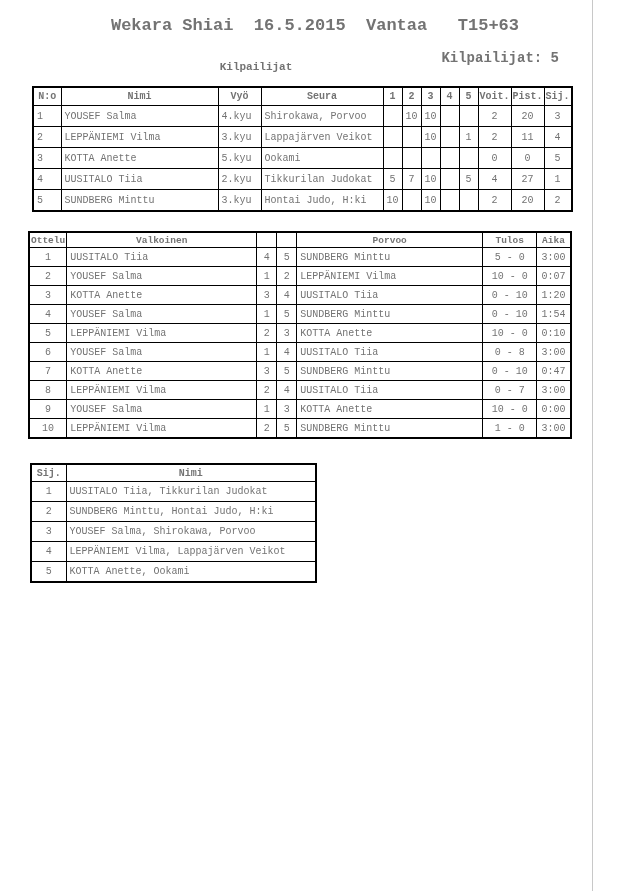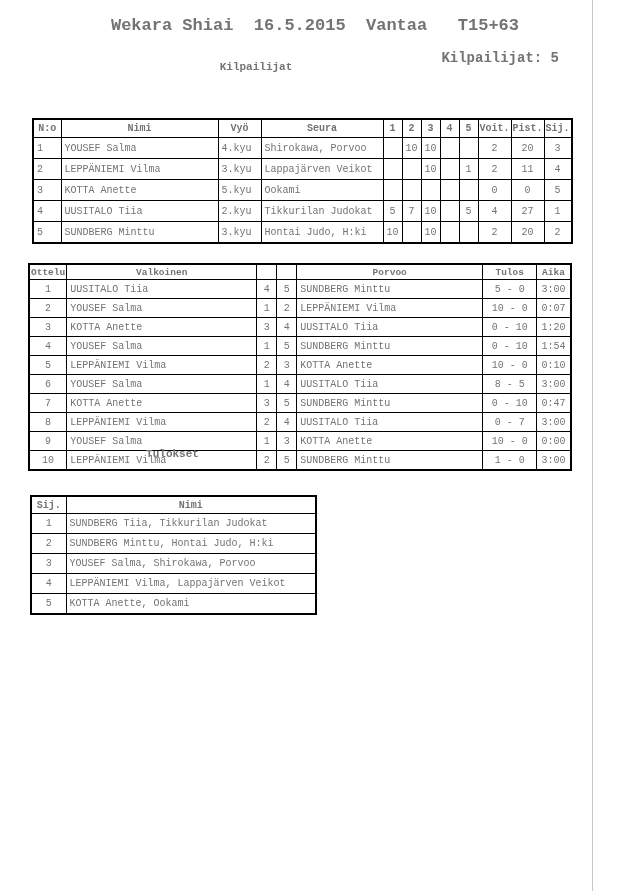--- a/index.html
+++ b/index.html
@@ -14,21 +14,21 @@
   }
   .comp-count {
     position:absolute; top:50px; right:33px;
     font-size:14px; font-weight:bold;
   }
   .section-label { position:absolute; font-size:11px; font-weight:bold; text-align:center; }
   .label-kilpailijat { top:61px;  left:30px; width:452px; }
   .label-ottelut     { top:215px; left:28px; width:452px; }
   .label-tulokset    { top:448px; left:30px; width:285px; }
 
-  table { border-collapse:collapse; table-layout:fixed; position:absolute; border:2px solid #000;margin-top:32px; }
+  table { border-collapse:collapse; table-layout:fixed; position:absolute; border:2px solid #000; }
   th, td {
     border:1px solid #000; font-size:10px; padding:0 3px;
     overflow:hidden; white-space:nowrap; vertical-align:middle;
   }
   th { font-weight:bold; text-align:center; padding:0 1px; }
   td.l { text-align:left; }
   td.c { text-align:center; padding:0 1px; }
   td.r { text-align:center; }
 
   .t-kilpailijat { top:86px;  left:32px; }
@@ -237,21 +237,21 @@
           <td class="r">10 - 0</td>
           <td class="c">0:10</td>
         </tr>
 
         <tr>
           <td class="c">6</td>
           <td class="l">YOUSEF Salma</td>
           <td class="c">1</td>
           <td class="c">4</td>
           <td class="l">UUSITALO Tiia</td>
-          <td class="r">8 - 5</td>
+          <td class="r">0 - 8</td>
           <td class="c">3:00</td>
         </tr>
 
         <tr>
           <td class="c">7</td>
           <td class="l">KOTTA Anette</td>
           <td class="c">3</td>
           <td class="c">5</td>
           <td class="l">SUNDBERG Minttu</td>
           <td class="r">0 - 10</td>
@@ -284,38 +284,37 @@
           <td class="c">2</td>
           <td class="c">5</td>
           <td class="l">SUNDBERG Minttu</td>
           <td class="r">1 - 0</td>
           <td class="c">3:00</td>
         </tr>
 
     </tbody>
   </table>
 
-  <div class="section-label label-tulokset">Tulokset</div>
 
   <table class="t-tulokset">
     <colgroup>
       <col style="width:35px">
         <col style="width:250px">
     </colgroup>
     <thead>
       <tr>
         <th>Sij.</th>
         <th>Nimi</th>
       </tr>
     </thead>
     <tbody>
 
         <tr>
           <td class="c">1</td>
-          <td class="l">SUNDBERG Tiia, Tikkurilan Judokat</td>
+          <td class="l">UUSITALO Tiia, Tikkurilan Judokat</td>
         </tr>
 
         <tr>
           <td class="c">2</td>
           <td class="l">SUNDBERG Minttu, Hontai Judo, H:ki</td>
         </tr>
 
         <tr>
           <td class="c">3</td>
           <td class="l">YOUSEF Salma, Shirokawa, Porvoo</td>

